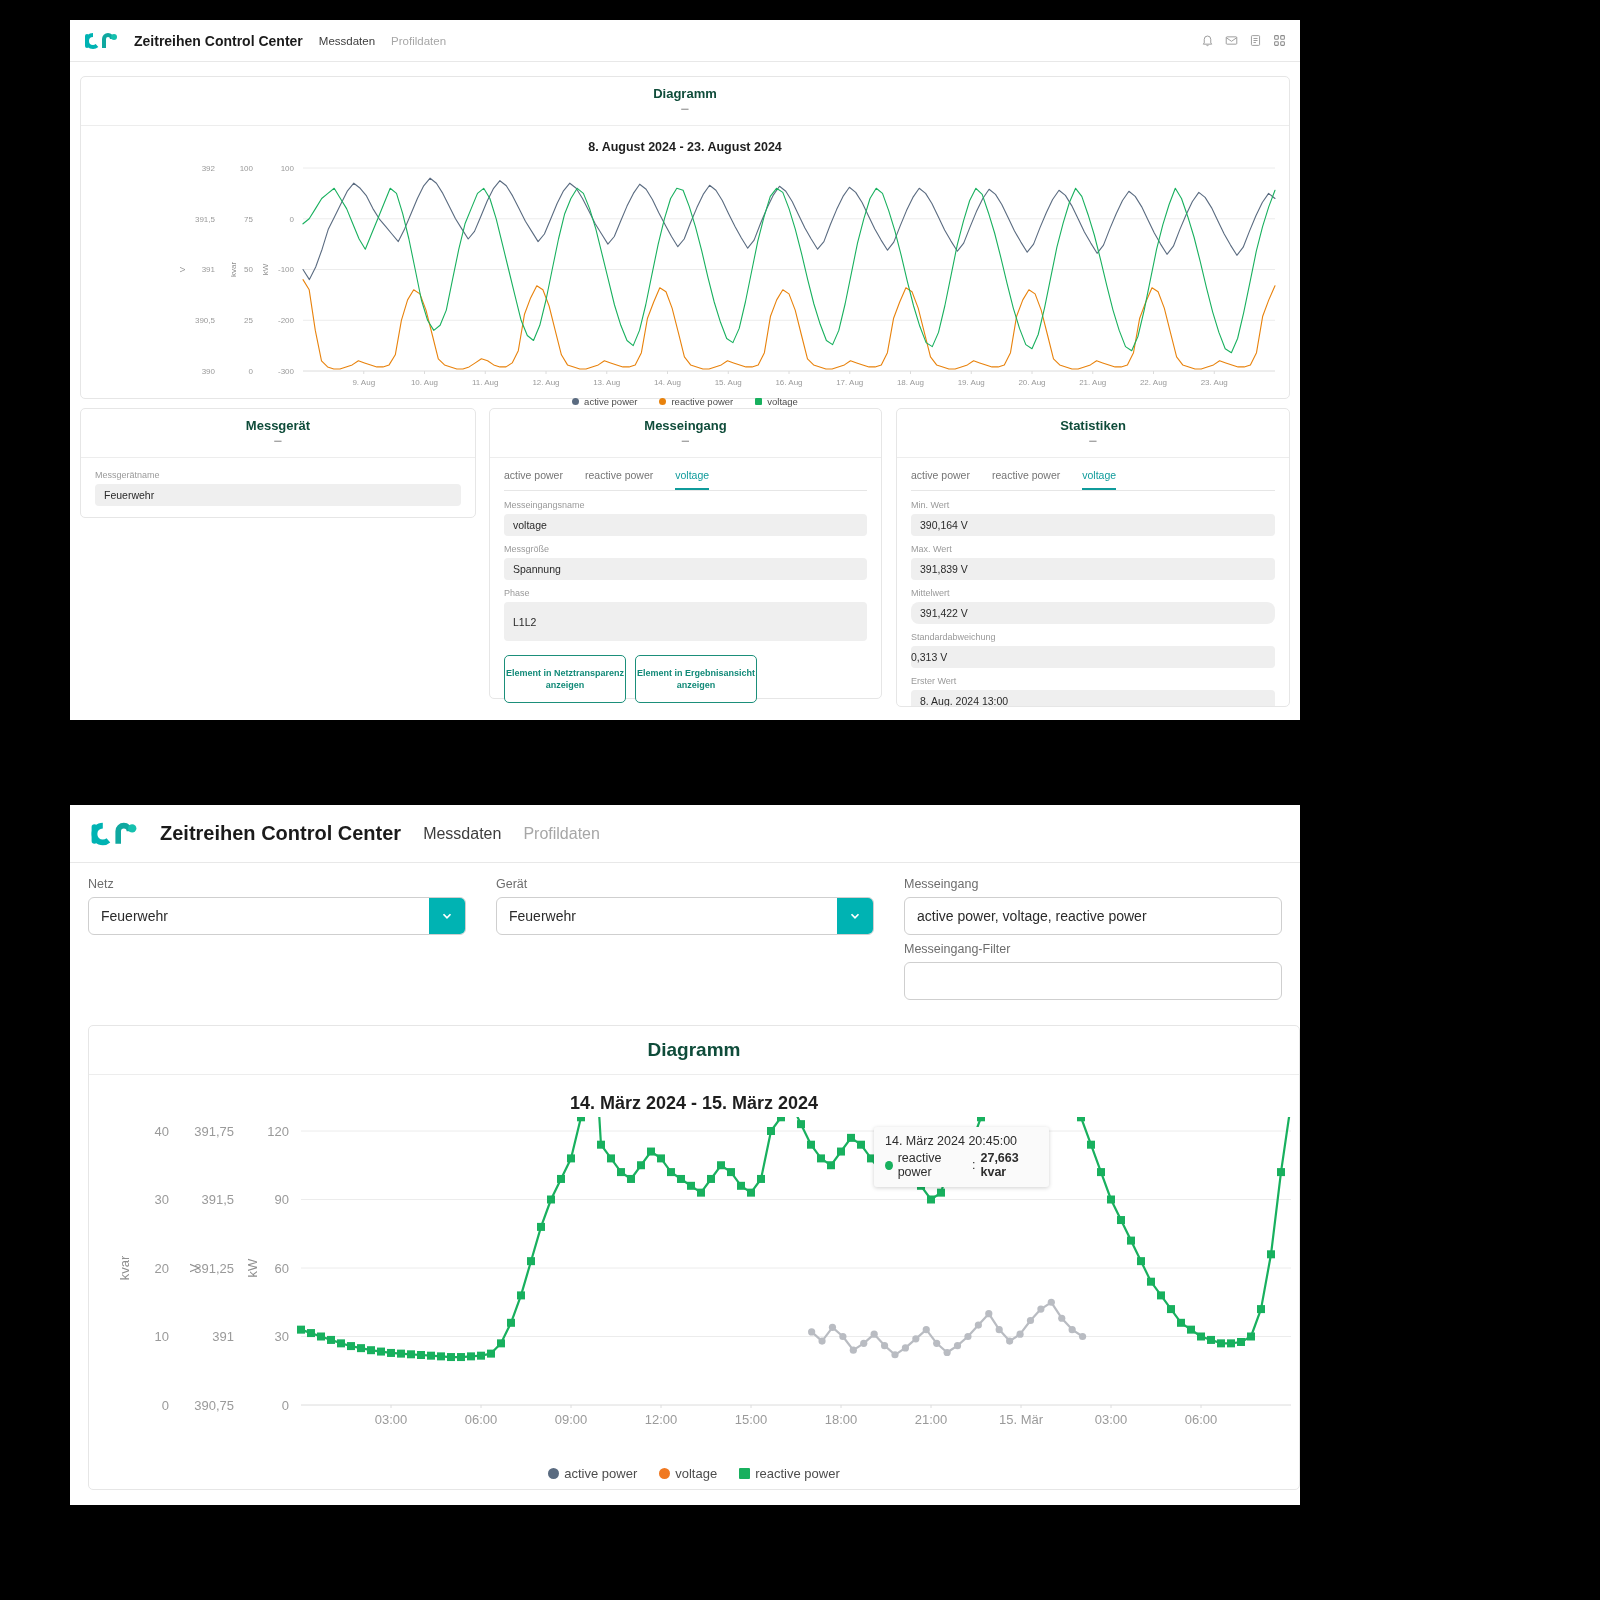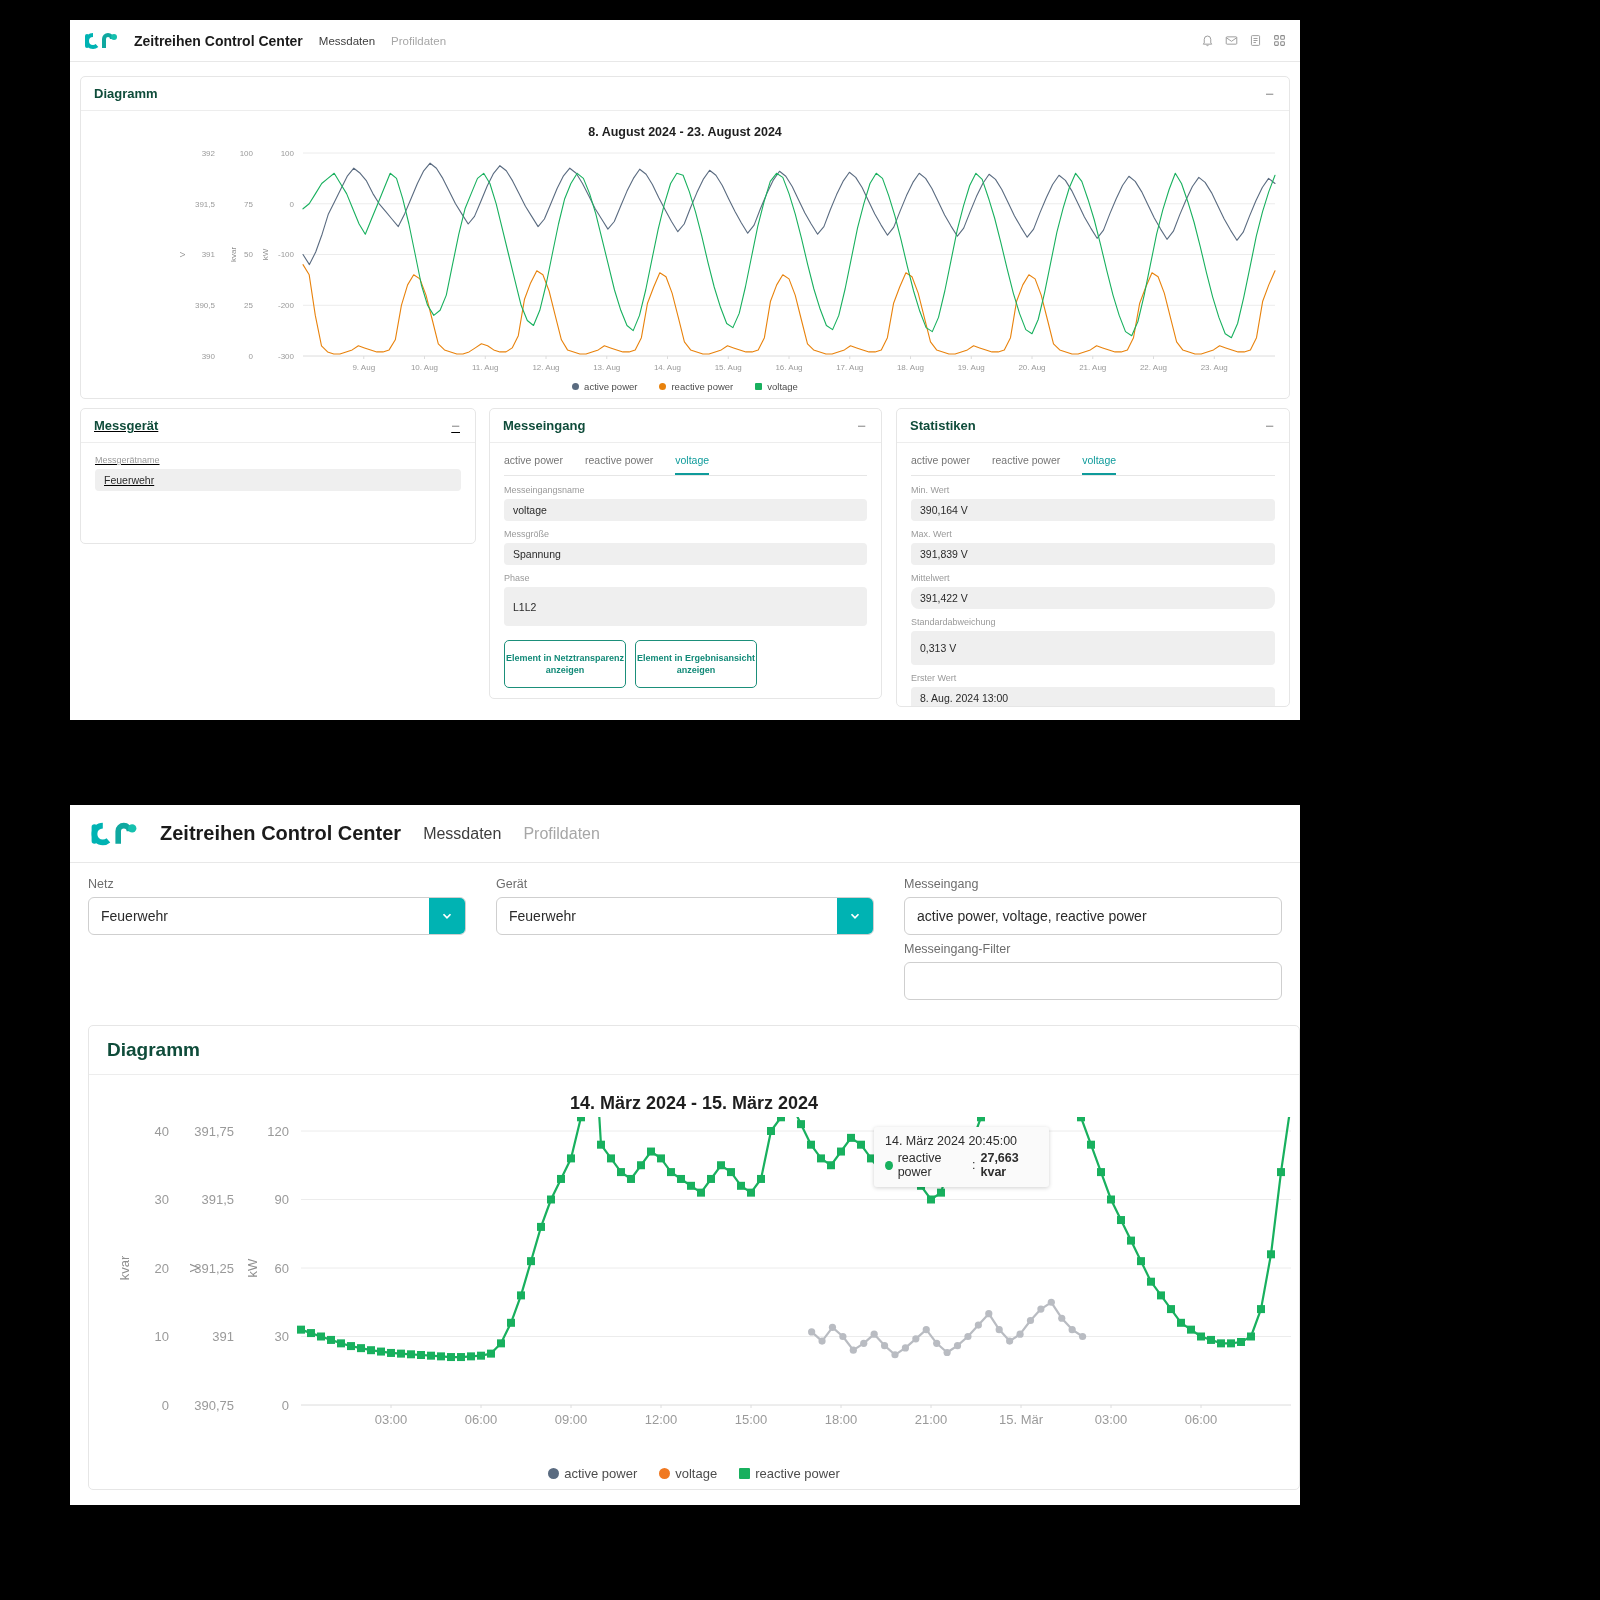--- a/index.html
+++ b/index.html
@@ -28,21 +28,21 @@
   .appbar-spacer { flex:1; }
   .appicons { display:flex; align-items:center; gap:11px; }
   .appicons svg { display:block; }
 
   
   .card {
     background:#fff; border:1px solid #e6e6e6; border-radius:5px;
   }
   .card-head {
     display:flex; align-items:center; justify-content:space-between;
-    padding:9px 13px; border-bottom:1px solid #ededed;
+    padding:9px 13px; border-bottom:1px solid #ededed;flex-direction:column;
   }
   .card-title { color:#0f4c3a; font-weight:bold; }
   .minus-btn {
     color:#8d8d8d; cursor:pointer; line-height:1;
     font-size:15px; padding:0 2px;
   }
 
   .field-label { color:#9a9a9a; }
   .field-value {
     background:#efefef; border-radius:4px; color:#2a2a2a;
@@ -212,21 +212,21 @@
             <span>reactive power</span>
           </span>
           <span class="legend-item">
             <span style="display: inline-block; background: rgb(24, 176, 94); width: 7px; height: 7px; border-radius: 1px;"></span>
             <span>voltage</span>
           </span>
         </div>
     </div>
   </div>
 
-  <div class="card" style="position:absolute; left:10px; top:388px; width:396px; height:136px;text-decoration:underline;">
+  <div class="card" style="position:absolute; left:10px; top:388px; width:396px; height:110px;">
     <div class="card-head">
       <span class="card-title" style="font-size:13px;">Messgerät</span>
       <span class="minus-btn">−</span>
     </div>
     <div style="padding:12px 14px;">
       <div class="field-label" style="font-size:9px; margin-bottom:4px;">Messgerätname</div>
       <div class="field-value" style="height:22px; font-size:10.5px; padding:0 9px;">Feuerwehr</div>
     </div>
   </div>
 
@@ -278,21 +278,21 @@
       <div style="margin-top:8px;">
         <div class="field-label" style="font-size:9px; margin-bottom:4px;">Max. Wert</div>
         <div class="field-value" style="height:22px; font-size:10.5px; padding:0 9px;">391,839 V</div>
       </div>
       <div style="margin-top:8px;">
         <div class="field-label" style="font-size:9px; margin-bottom:4px;">Mittelwert</div>
         <div class="field-value" style="height:22px; font-size:10.5px; padding:0 9px;border-radius:8px;">391,422 V</div>
       </div>
       <div style="margin-top:8px;">
         <div class="field-label" style="font-size:9px; margin-bottom:4px;">Standardabweichung</div>
-        <div class="field-value" style="height:34px; font-size:10.5px; padding:0 9px;">0,313 V</div>
+        <div class="field-value" style="height:22px; font-size:10.5px; padding:0 0;">0,313 V</div>
       </div>
       <div style="margin-top:8px;">
         <div class="field-label" style="font-size:9px; margin-bottom:4px;">Erster Wert</div>
         <div class="field-value" style="height:22px; font-size:10.5px; padding:0 9px;">8. Aug. 2024 13:00</div>
       </div>
     </div>
   </div>
 </div>
 
 <div class="shot" id="shot-bottom">

